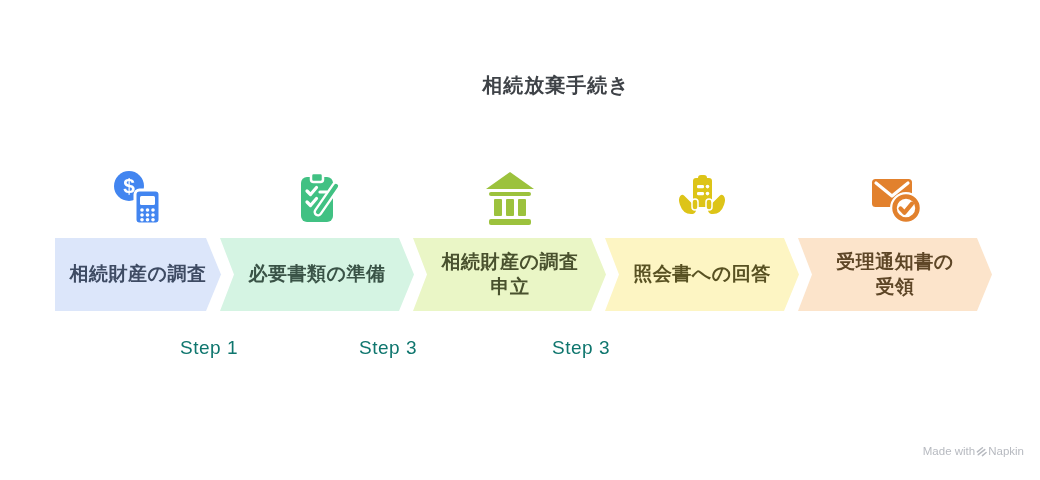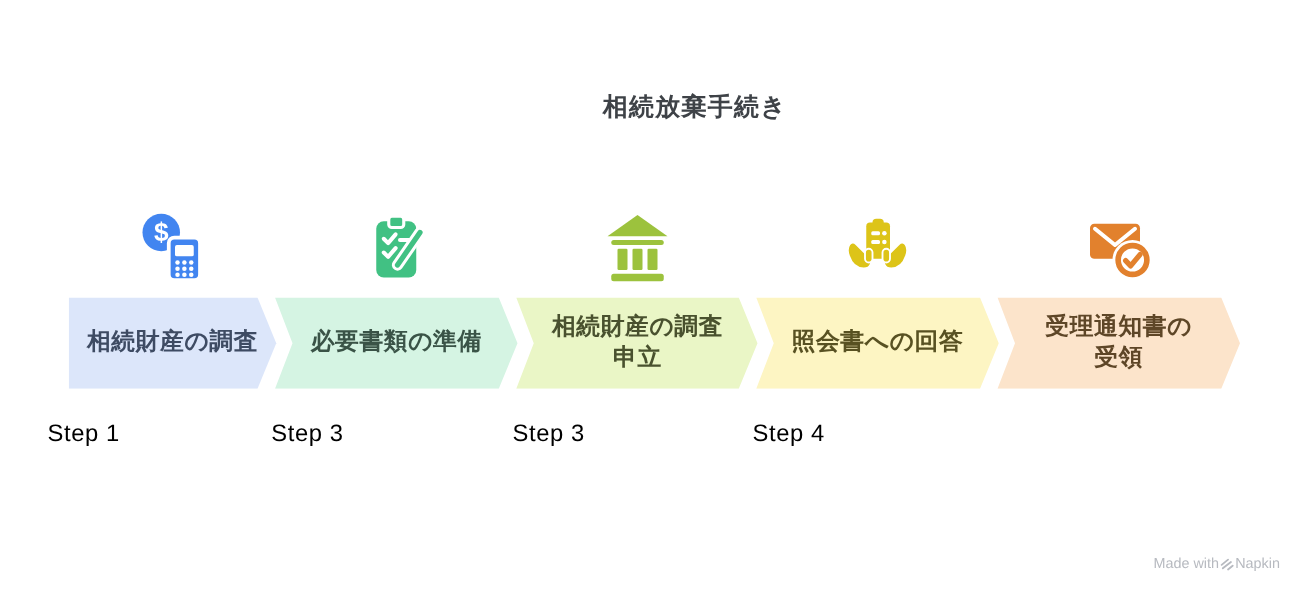--- a/index.html
+++ b/index.html
@@ -18,22 +18,22 @@
     width:60px;height:60px;color:var(--accent);
   }
   .icon svg{display:block;width:60px;height:60px;}
   .chev-label{
     position:absolute;left:0;right:0;top:78px;height:73px;
     display:flex;align-items:center;justify-content:center;text-align:center;
     font-size:19px;font-weight:700;color:var(--text);
     white-space:pre-line;line-height:1.3;letter-spacing:0.5px;
   }
   .step-num{
-    position:absolute;left:0;right:0;top:177px;text-align:left;
-    font-size:19px;color:#000000;letter-spacing:0.5px;
+    position:absolute;left:0;right:0;top:177px;text-align:right;
+    font-size:19px;color:#0f766e;letter-spacing:0.5px;
   }
   .watermark{
     position:absolute;right:16px;top:444px;display:flex;align-items:center;
     gap:0;color:#b7bac0;font-size:11.5px;
   }
   .watermark svg{display:block;}
 </style>
 </head>
 <body>
 
@@ -114,21 +114,20 @@
         <circle cx="35.5" cy="17.6" r="1.8" fill="#ffffff"></circle>
         <rect x="25" y="23" width="7" height="3.2" rx="1.2" fill="#ffffff"></rect>
         <circle cx="35.5" cy="24.6" r="1.8" fill="#ffffff"></circle>
         <path d="M7,36 C4,28 9,22 13,26 L23,36 C27,40 25,46 19,46 C13,46 9,42 7,36 Z" fill="currentColor" stroke="#ffffff" stroke-width="2"></path>
         <path d="M53,36 C56,28 51,22 47,26 L37,36 C33,40 35,46 41,46 C47,46 51,42 53,36 Z" fill="currentColor" stroke="#ffffff" stroke-width="2"></path>
         <rect x="20" y="30" width="6" height="11" rx="3" fill="currentColor" stroke="#ffffff" stroke-width="1.5"></rect>
         <rect x="34" y="30" width="6" height="11" rx="3" fill="currentColor" stroke="#ffffff" stroke-width="1.5"></rect>
       </svg>
     </div>
     <div class="chev-label">照会書への回答</div>
-    <div class="step-num">Step 4</div>
   </div>
 
   <div class="step" style="left: 795px; --accent: #e2812d; --text: #5e4627;">
     <div class="icon">
       <svg viewBox="0 0 60 60">
         <rect x="7" y="10" width="40" height="28" rx="3.5" fill="currentColor"></rect>
         <polyline points="11,14 27,27 43,14" stroke="#ffffff" stroke-width="3.2" fill="none" stroke-linecap="round" stroke-linejoin="round"></polyline>
         <circle cx="41" cy="39" r="16" fill="#ffffff"></circle>
         <circle cx="41" cy="39" r="11.5" fill="#ffffff" stroke="currentColor" stroke-width="4.5"></circle>
         <path d="M35.5,39.5 l4,4.2 l7.5,-9" stroke="currentColor" stroke-width="4.2" fill="none" stroke-linecap="round" stroke-linejoin="round"></path>

